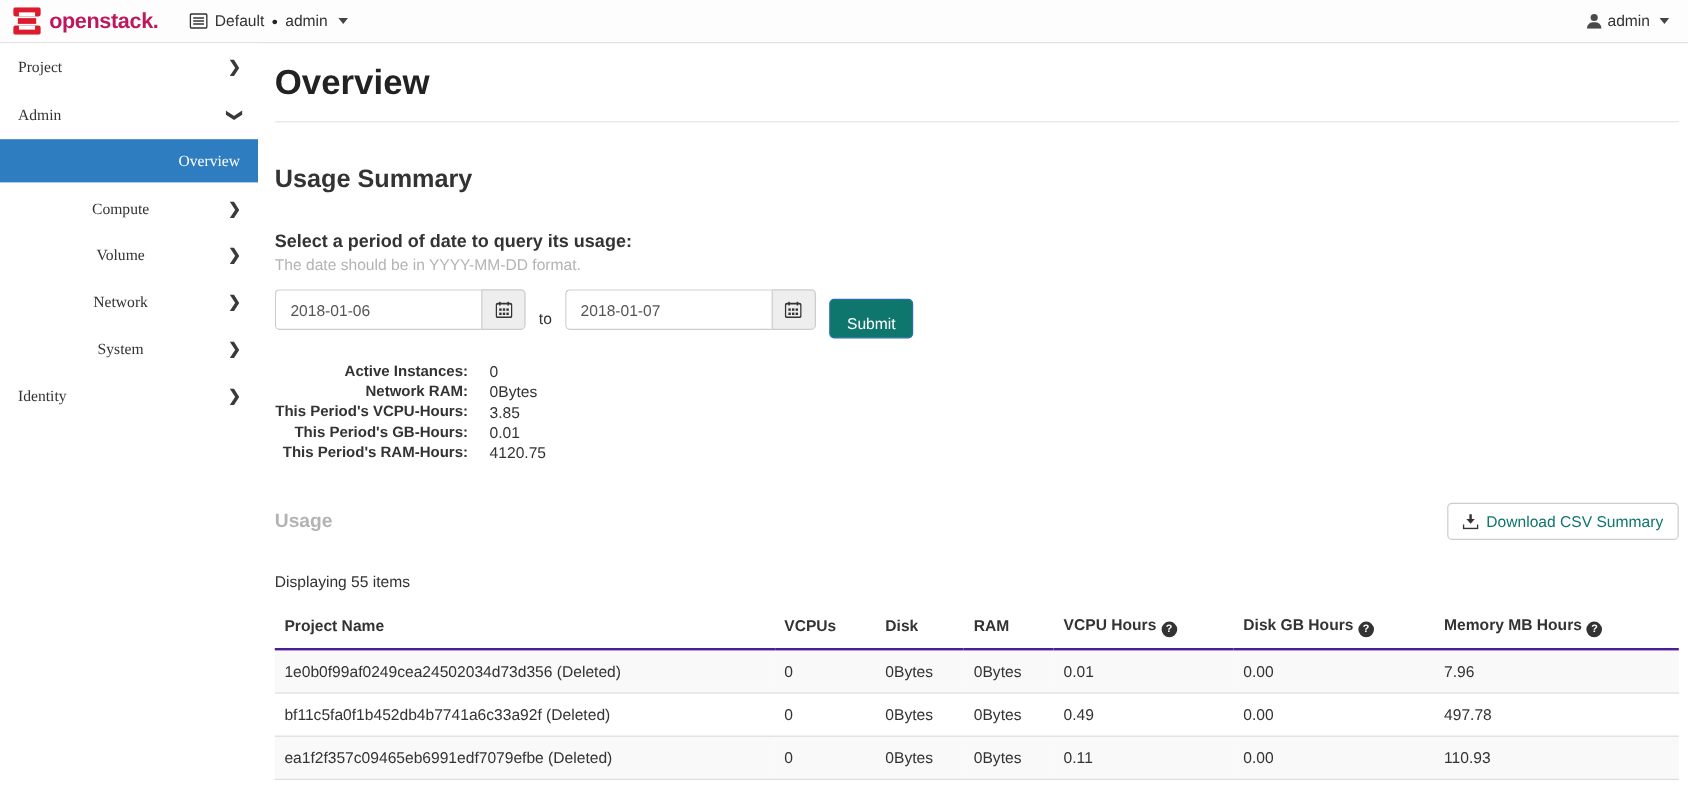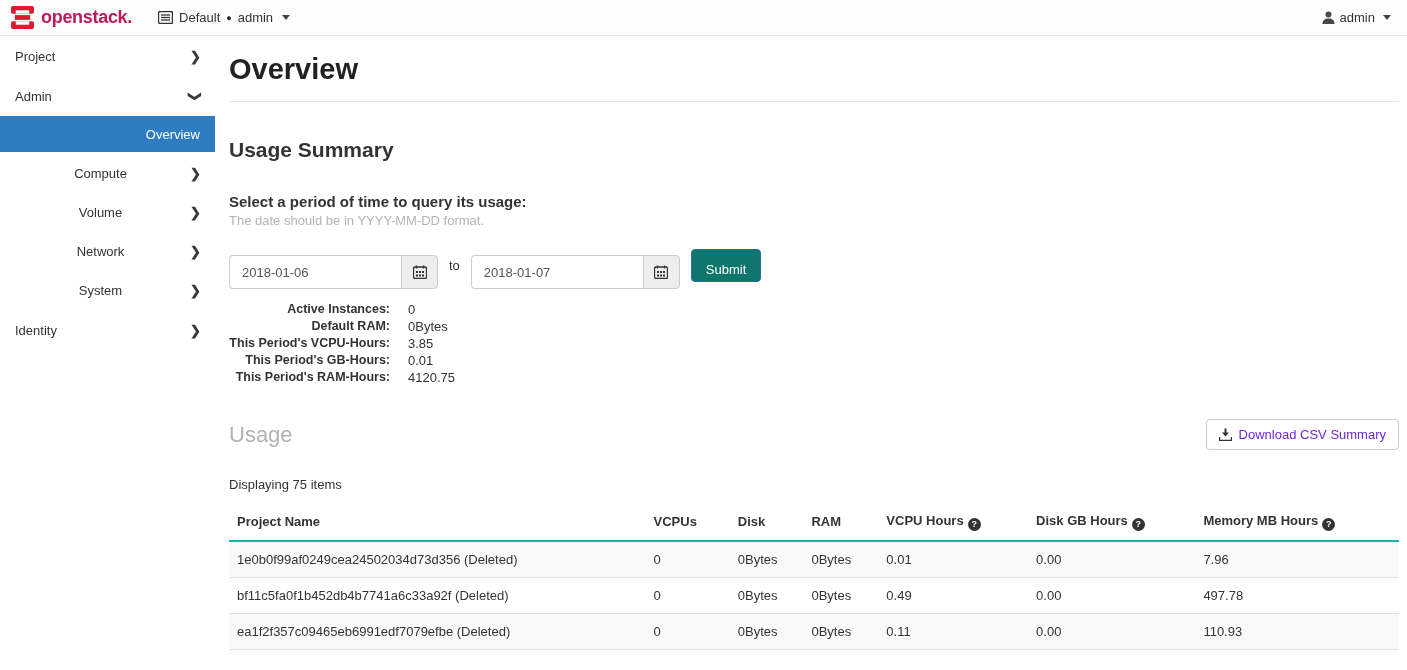--- a/index.html
+++ b/index.html
@@ -15,21 +15,21 @@
   .ctx { display: flex; align-items: center; gap: 6px; margin-left: 26px; font-size: 13px; color: #333; cursor: pointer; }
   .ctx .dot { font-size: 9px; color: #222; }
   .caret { display: inline-block; width: 0; height: 0; border-left: 4px solid transparent;
     border-right: 4px solid transparent; border-top: 5px solid #444; margin-left: 3px; }
   .user-menu { margin-left: auto; display: flex; align-items: center; gap: 5px;
     padding-right: 16px; font-size: 13px; color: #333; cursor: pointer; }
 
   
   .sidebar { position: absolute; top: 36px; left: 0; width: 215px; height: 634px; background: #fff; }
   .snav { position: relative; display: flex; align-items: center; height: 40px;
-    padding: 0 15px; font-size: 13px; color: #333; cursor: pointer; }
+    padding: 0 15px; font-size: 13px; color: #333; cursor: pointer; font-family: Liberation Serif, serif; }
   .snav .chev { position: absolute; right: 14px; font-size: 13px; font-weight: bold; color: #3a3a3a; }
   .chev-down { transform: rotate(90deg); display: inline-block; }
   .snav-selected { height: 36px; background: #2e7dc0; color: #fff; justify-content: flex-end;
     font-size: 13px; padding-right: 15px; margin-bottom: 2px; }
   .snav-sub { justify-content: center; height: 39px; }
   .snav-sub .lbl { margin-right: 14px; }
 
   
   .content { position: absolute; top: 36px; left: 215px; width: 1192px; height: 634px;
     padding: 0 8px 0 14px; }
@@ -40,46 +40,46 @@
   .breadcrumb .bc-current { color: #808080; }
   h1.page-title { margin-top: 17px; font-size: 29px; font-weight: 600; color: #222; }
   .rule { margin-top: 15px; border: 0; border-top: 1px solid #e5e5e5; }
 
   h3.section-title { margin-top: 36px; font-size: 21px; font-weight: 600; color: #333; }
 
   .period-label { margin-top: 31px; font-size: 15px; font-weight: bold; color: #333; }
   .period-note { margin-top: 3px; font-size: 13px; color: #b4b4b4; }
 
   .date-form { margin-top: 13px; display: flex; align-items: center; }
-  .input-group { display: flex; height: 48px; align-items: flex-end; }
+  .input-group { display: flex; height: 48px; }
   .date-input { width: 172px; height: 34px; border: 1px solid #ccc; border-right: none;
     border-radius: 4px 0 0 4px; padding: 6px 12px; font-size: 13px; color: #555;
     font-family: "Liberation Sans", sans-serif; outline: none; }
   .input-addon { width: 37px; height: 34px; background: #eee; border: 1px solid #ccc;
     border-radius: 0 4px 4px 0; display: flex; align-items: center; justify-content: center; cursor: pointer; }
   .to-label { margin: 0 11px; font-size: 13px; color: #333; }
   .btn-primary { margin-left: 11px; height: 33px; padding: 12px 14px; background: #0f766e;
     border: 1px solid #2a6ea9; border-radius: 4px; color: #fff; font-size: 13px;
     font-family: "Liberation Sans", sans-serif; cursor: pointer; }
 
   .stats { margin-top: 12px; }
   .stat-row { display: flex; line-height: 17px; }
   .stat-label { width: 161px; text-align: right; font-size: 12.5px; font-weight: bold; color: #333; }
   .stat-value { padding-left: 18px; font-size: 13px; color: #333; }
 
   .usage-header { margin-top: 33px; display: flex; align-items: center; justify-content: space-between; }
-  .usage-title { font-size: 22px; font-weight: 400; color: #b3b3b3; }
+  .usage-title { font-size: 16px; font-weight: 700; color: #b3b3b3; }
   .btn-default { height: 31px; padding: 0 12px; background: #fff; border: 1px solid #ccc;
-    border-radius: 4px; font-size: 13px; color: #6d28d9; display: flex; align-items: center; gap: 7px;
+    border-radius: 4px; font-size: 13px; color: #0f766e; display: flex; align-items: center; gap: 7px;
     font-family: "Liberation Sans", sans-serif; cursor: pointer; }
 
   .displaying { margin-top: 27px; font-size: 13px; color: #333; }
 
   table.usage { margin-top: 13px; width: 100%; border-collapse: collapse; font-size: 13px; }
-  table.usage th { text-align: left; padding: 8px 8px 9px 8px; border-bottom: 2px solid #14b8a6;
+  table.usage th { text-align: left; padding: 8px 8px 9px 8px; border-bottom: 2px solid #4c1d95;
     font-weight: bold; color: #333; white-space: nowrap; }
   table.usage td { padding: 10px 8px; border-top: 1px solid #ddd; color: #333; }
   table.usage tbody tr:nth-child(odd) { background: #f9f9f9; }
   table.usage tbody tr:last-child td { border-bottom: 1px solid #ddd; }
   .help-icon { display: inline-flex; align-items: center; justify-content: center;
     width: 13px; height: 13px; border-radius: 50%; background: #333; color: #fff;
     font-size: 9px; font-weight: bold; margin-left: 4px; vertical-align: -2px; cursor: pointer; }
 </style>
 </head>
 <body>
@@ -152,21 +152,21 @@
 </div>
 
 <div class="content">
 
 
   <h1 class="page-title">Overview</h1>
   <hr class="rule">
 
   <h3 class="section-title">Usage Summary</h3>
 
-  <div class="period-label">Select a period of time to query its usage:</div>
+  <div class="period-label">Select a period of date to query its usage:</div>
   <div class="period-note">The date should be in YYYY-MM-DD format.</div>
 
   <div class="date-form">
     <div class="input-group">
       <input class="date-input" type="text" value="2018-01-06" style="">
       <span class="input-addon">
         <svg width="14" height="14" viewBox="0 0 14 14">
           <rect x="0.5" y="2" width="13" height="11.5" rx="1.5" fill="none" stroke="#333" stroke-width="1.3"></rect>
           <line x1="3.5" y1="0.5" x2="3.5" y2="3.5" stroke="#333" stroke-width="1.3"></line>
           <line x1="10.5" y1="0.5" x2="10.5" y2="3.5" stroke="#333" stroke-width="1.3"></line>
@@ -198,21 +198,21 @@
     </div>
     <button class="btn-primary">Submit</button>
   </div>
 
   <div class="stats">
     <div class="stat-row">
       <span class="stat-label">Active Instances:</span>
       <span class="stat-value">0</span>
     </div>
     <div class="stat-row">
-      <span class="stat-label">Default RAM:</span>
+      <span class="stat-label">Network RAM:</span>
       <span class="stat-value">0Bytes</span>
     </div>
     <div class="stat-row">
       <span class="stat-label">This Period's VCPU-Hours:</span>
       <span class="stat-value">3.85</span>
     </div>
     <div class="stat-row">
       <span class="stat-label">This Period's GB-Hours:</span>
       <span class="stat-value">0.01</span>
     </div>
@@ -227,21 +227,21 @@
     <button class="btn-default">
       <svg width="13" height="13" viewBox="0 0 13 13">
         <path d="M6.5 0.5 L6.5 7" stroke="#333" stroke-width="2" fill="none"></path>
         <path d="M3 4.5 L6.5 8.5 L10 4.5 Z" fill="#333"></path>
         <path d="M0.5 9 L0.5 12.5 L12.5 12.5 L12.5 9" stroke="#333" stroke-width="1.4" fill="none"></path>
       </svg>
       <span>Download CSV Summary</span>
     </button>
   </div>
 
-  <div class="displaying">Displaying 75 items</div>
+  <div class="displaying">Displaying 55 items</div>
 
   <table class="usage">
     <colgroup>
       <col style="width:35.6%">
         <col style="width:7.2%">
         <col style="width:6.3%">
         <col style="width:6.4%">
       <col style="width:12.8%">
         <col style="width:14.3%">
         <col style="width:17.4%">

